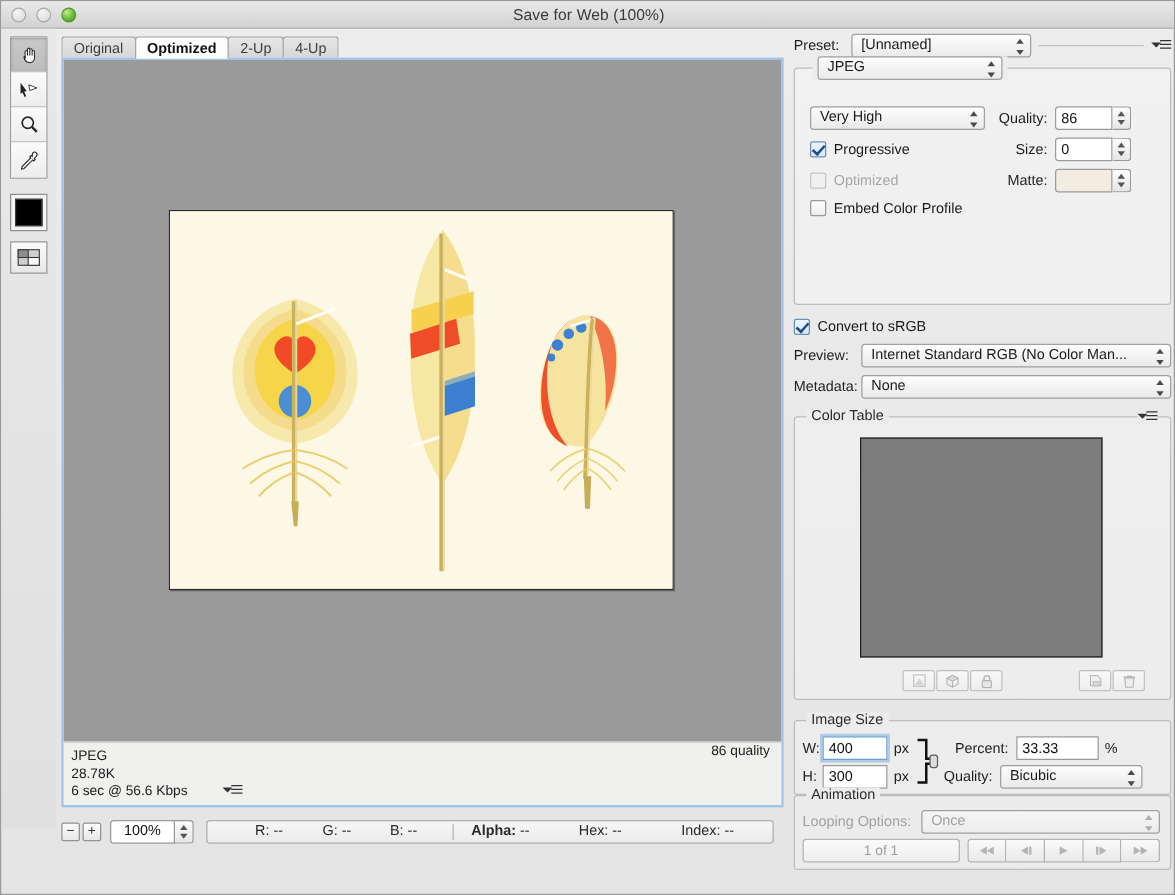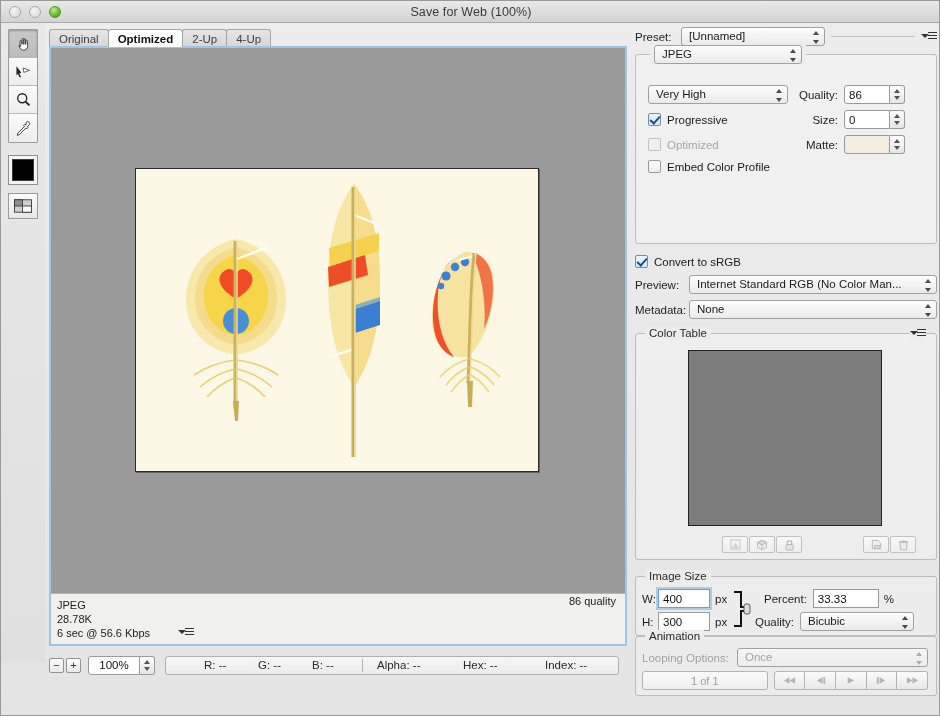--- a/index.html
+++ b/index.html
@@ -568,21 +568,21 @@
       <span style="width:54px;">
         <b style="font-weight:normal">G:</b>
         <i style="font-style:normal">--</i>
       </span>
       <span style="width:46px;">
         <b style="font-weight:normal">B:</b>
         <i style="font-style:normal">--</i>
       </span>
       <span style="width:1px;height:13px;background:#b5b5b5;margin:0 14px 0 4px;"></span>
       <span style="width:86px;">
-        <b style="font-weight:normal">Alpha:</b>
+        <b style="font-weight:bold">Alpha:</b>
         <i style="font-style:normal">--</i>
       </span>
       <span style="width:82px;">
         <b style="font-weight:normal">Hex:</b>
         <i style="font-style:normal">--</i>
       </span>
       <span>
         <b style="font-weight:normal">Index:</b>
         <i style="font-style:normal">--</i>
       </span>

